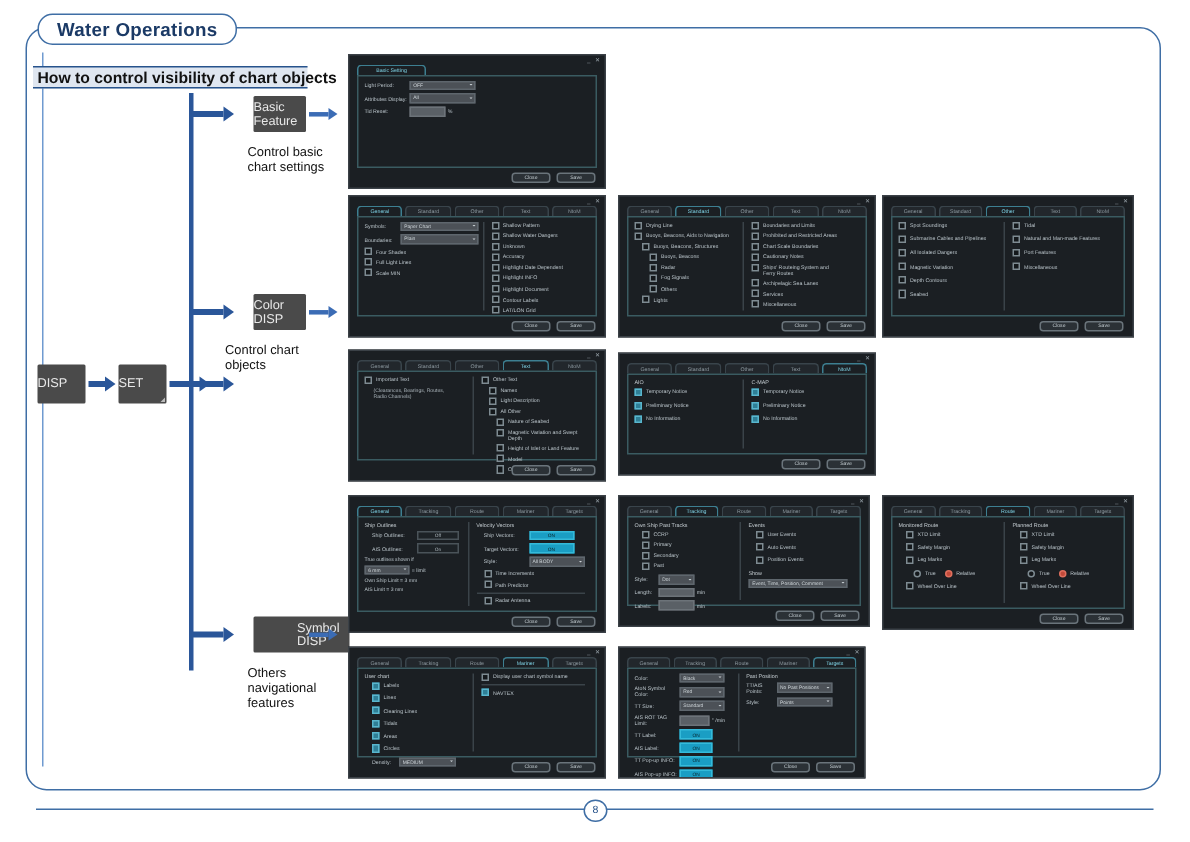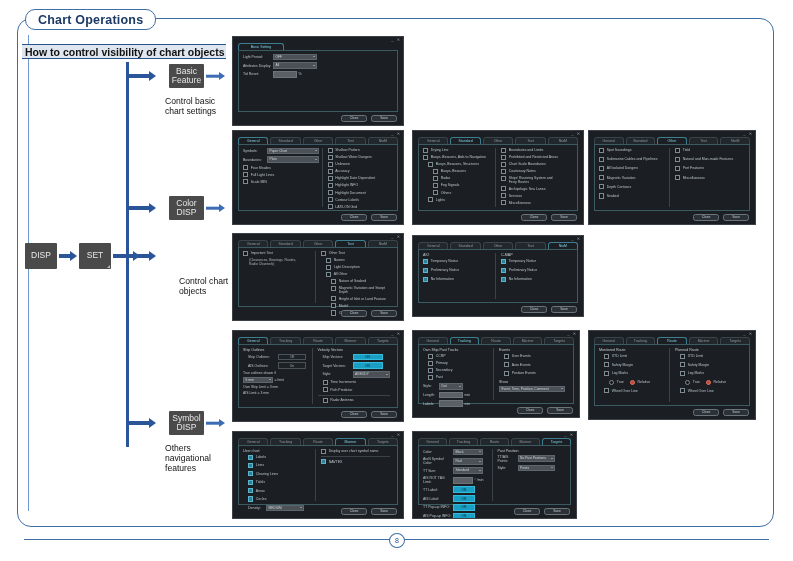--- a/index.html
+++ b/index.html
@@ -10,28 +10,28 @@
   #outer-frame{position:absolute;left:17px;top:18px;width:757px;height:509px;
       border:1.6px solid #3f6ea5;border-radius:14px;box-sizing:border-box;}
   #title-pill{position:absolute;left:25px;top:9px;height:19px;
       border:1.6px solid #3f6ea5;border-radius:10px;background:#ffffff;
       padding:0 12px;display:flex;align-items:center;z-index:5;}
   #title-pill span{font-size:12.5px;font-weight:bold;color:#1b3a66;letter-spacing:.2px;}
 
   
   #inner-box{position:absolute;left:28px;top:35px;width:196px;height:476px;
       border-left:1.2px solid #6f9ad0;box-sizing:border-box;}
-  #subtitle{position:absolute;left:22px;top:44px;width:204px;height:15px;
+  #subtitle{position:absolute;left:22px;top:44px;width:183px;height:15px;
       background:#dfe6f0;border-top:1.1px solid #27538c;border-bottom:1.1px solid #27538c;
       display:flex;align-items:center;padding-left:3px;box-sizing:border-box;}
   #subtitle span{font-size:10.5px;font-weight:bold;color:#111;white-space:nowrap;}
 
   
   .key-btn{position:absolute;background:#4a4a4a;color:#e8e8e8;
-      display:flex;align-items:center;justify-content:center;flex-direction:column;
+      display:flex;align-items:flex-start;justify-content:center;flex-direction:column;
       font-size:8.5px;line-height:9.5px;text-align:center;border-radius:1px;}
   .key-btn.corner::after{content:"";position:absolute;right:1.5px;bottom:1.5px;
       width:0;height:0;border-left:3px solid transparent;border-bottom:3px solid #bbb;}
   .caption{position:absolute;font-size:8.6px;line-height:10px;color:#111;}
 
   .arrow-r{position:absolute;height:0;}
   .arrow-r .shaft{position:absolute;left:0;top:50%;transform:translateY(-50%);
       height:4px;background:#2a5699;}
   .arrow-r .head{position:absolute;top:50%;transform:translateY(-50%);
       width:0;height:0;border-top:5px solid transparent;border-bottom:5px solid transparent;
@@ -96,21 +96,21 @@
   #bottom-rule{position:absolute;left:24px;top:539px;width:745px;height:1.2px;background:#3f6ea5;}
   #page-num{position:absolute;left:389px;top:533px;width:14px;height:13px;border-radius:50%;
       border:1px solid #3f6ea5;background:#fff;color:#27538c;font-size:7px;
       display:flex;align-items:center;justify-content:center;}
 </style>
 </head>
 <body>
 
 <div id="outer-frame"></div>
 <div id="title-pill">
-  <span>Chart Operations</span>
+  <span>Water Operations</span>
 </div>
 <div id="inner-box"></div>
 <div id="subtitle">
   <span>How to control visibility of chart objects</span>
 </div>
 
 <div class="key-btn" style="left:25px;top:243px;width:32px;height:26px;">
   <div>DISP</div>
 </div>
 <div class="arrow-r" style="left:59px;top:256px;width:18px;">
@@ -150,28 +150,28 @@
   <div>DISP</div>
 </div>
 <div class="arrow-r" style="left:128px;top:208px;width:30px;">
   <div class="shaft" style="width:21px;"></div>
     <div class="head" style="left:21px;"></div>
 </div>
 <div class="arrow-r arrow-sm" style="left:206px;top:208px;width:20px;">
   <div class="shaft" style="width:13px;"></div>
     <div class="head" style="left:13px;"></div>
 </div>
-<div class="caption" style="left:179px;top:228px;width:62px;white-space:pre-line;margin-top:48px;">Control chart
+<div class="caption" style="left:150px;top:228px;width:62px;white-space:pre-line;">Control chart
 objects</div>
 
 <div class="arrow-r" style="left:128px;top:423px;width:30px;">
   <div class="shaft" style="width:21px;"></div>
     <div class="head" style="left:21px;"></div>
 </div>
-<div class="key-btn" style="left:169px;top:411px;width:35px;height:24px;">
+<div class="key-btn" style="left:169px;top:411px;width:35px;height:24px;padding-left:29px;">
   <div>Symbol</div>
   <div>DISP</div>
 </div>
 <div class="arrow-r arrow-sm" style="left:206px;top:423px;width:20px;">
   <div class="shaft" style="width:13px;"></div>
     <div class="head" style="left:13px;"></div>
 </div>
 <div class="caption" style="left:165px;top:443px;width:60px;white-space:pre-line;">Others
 navigational
 features</div>

